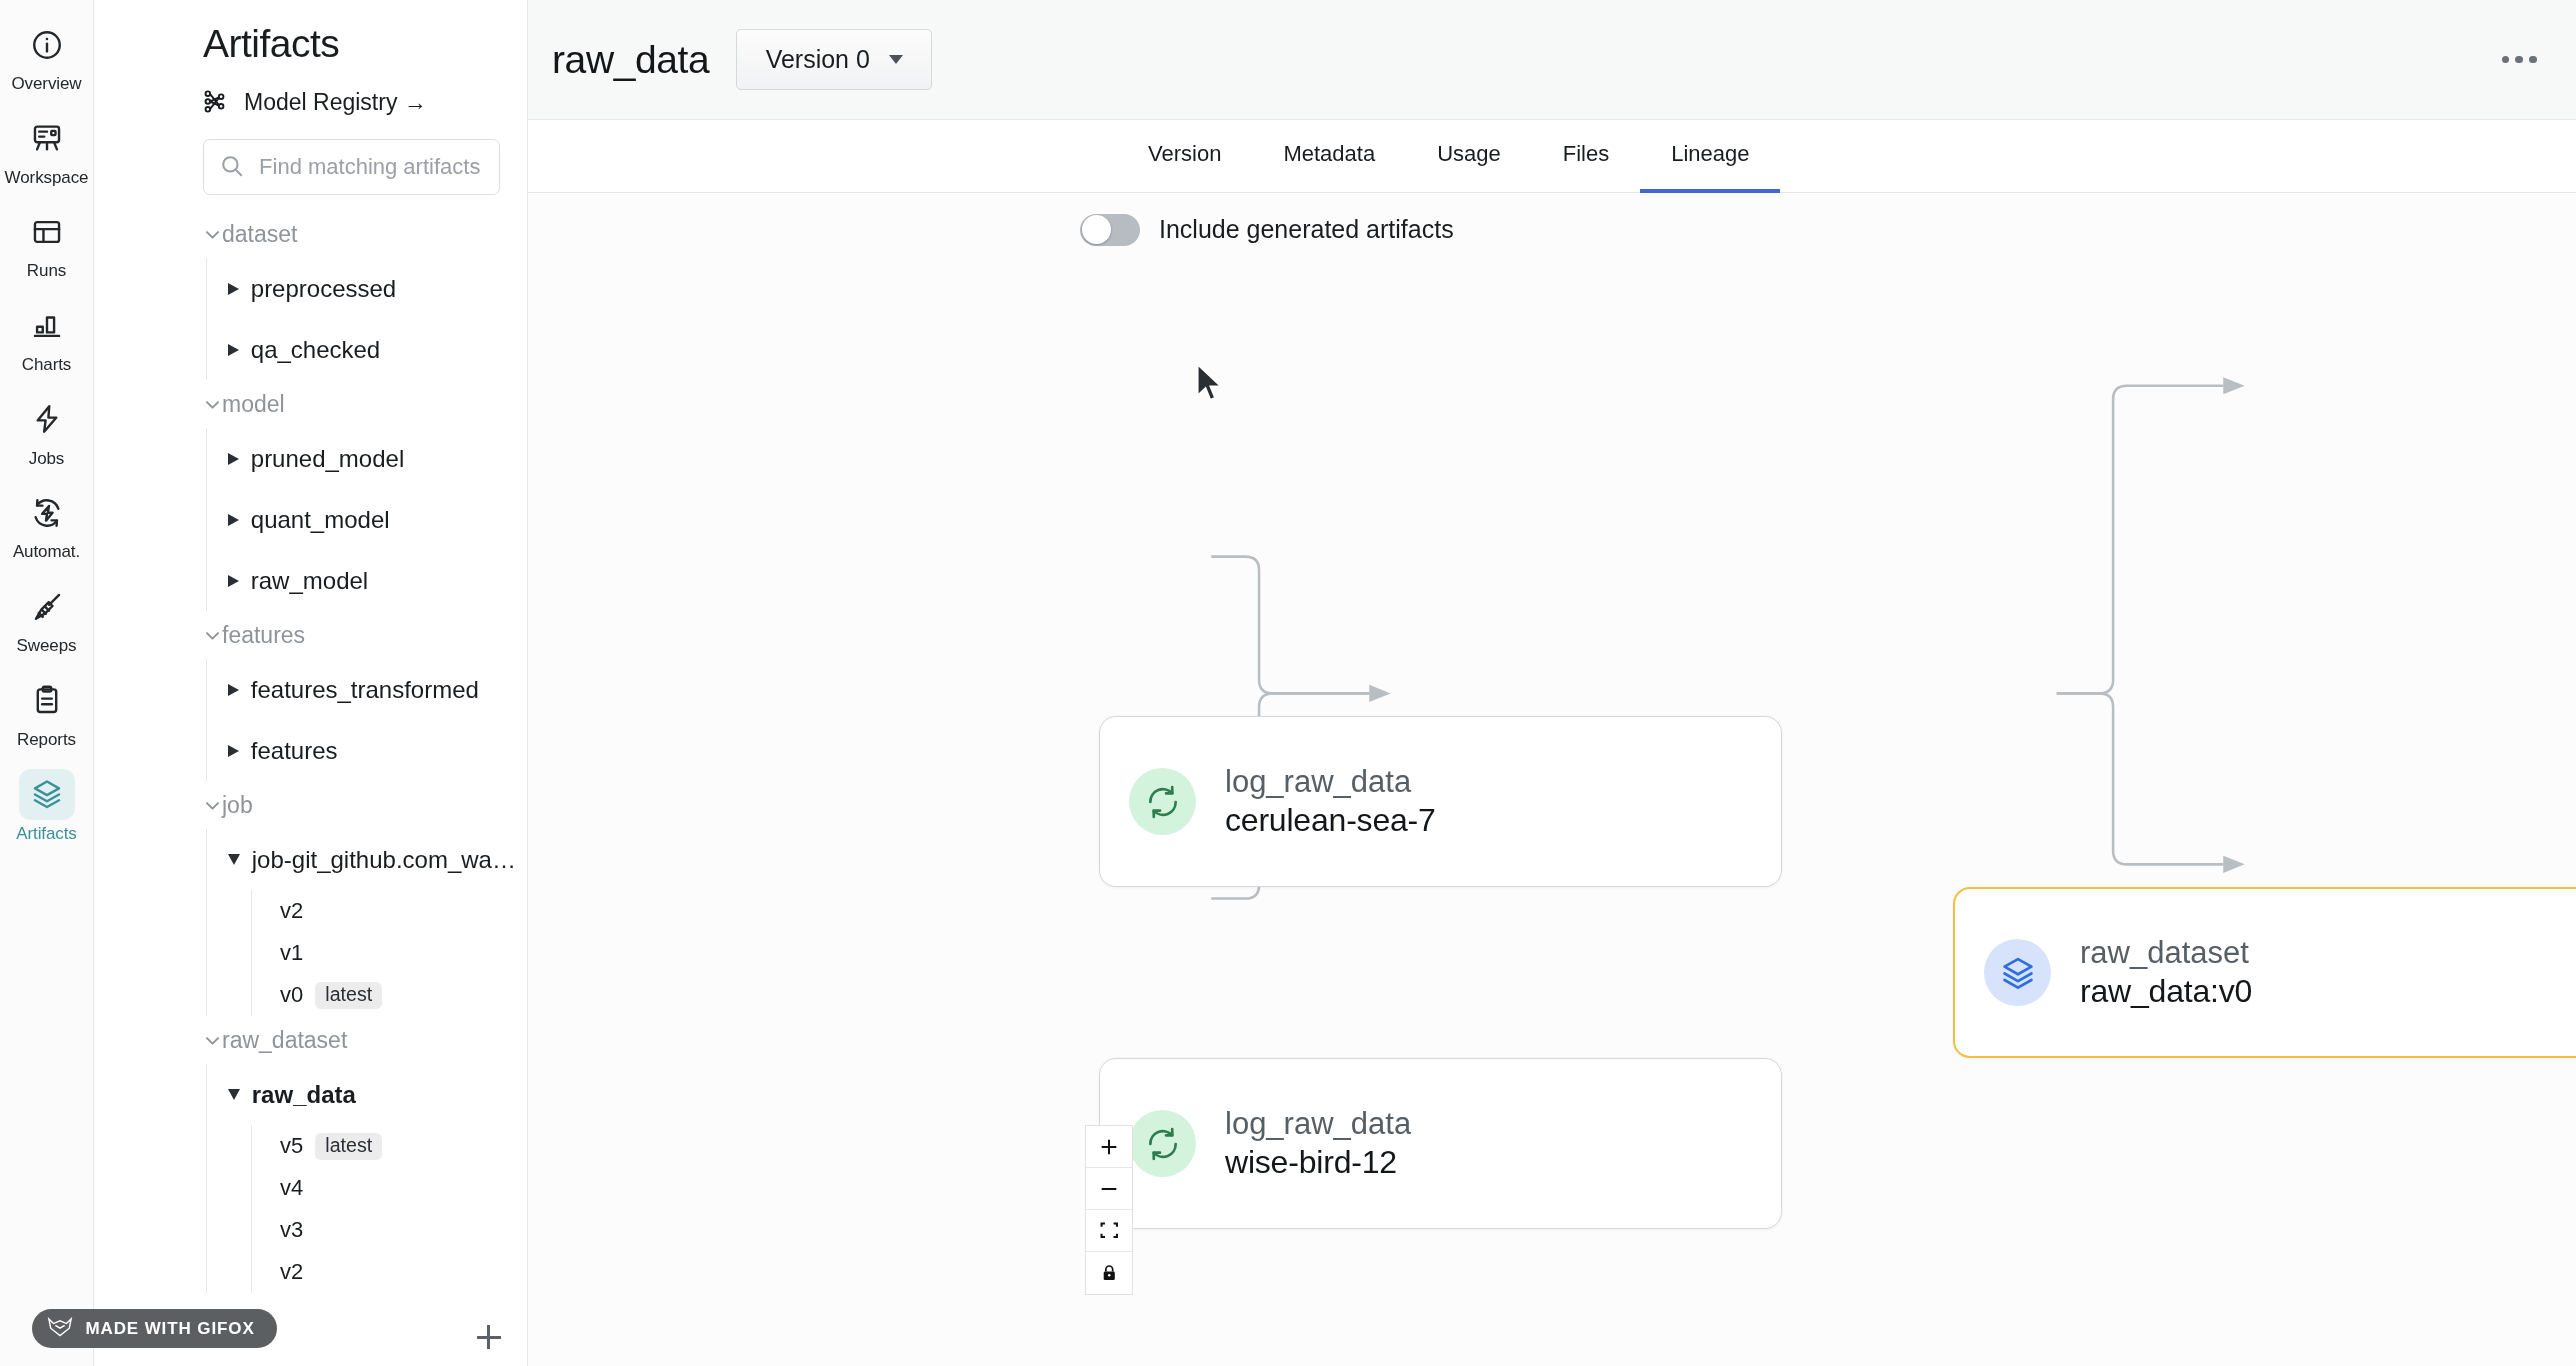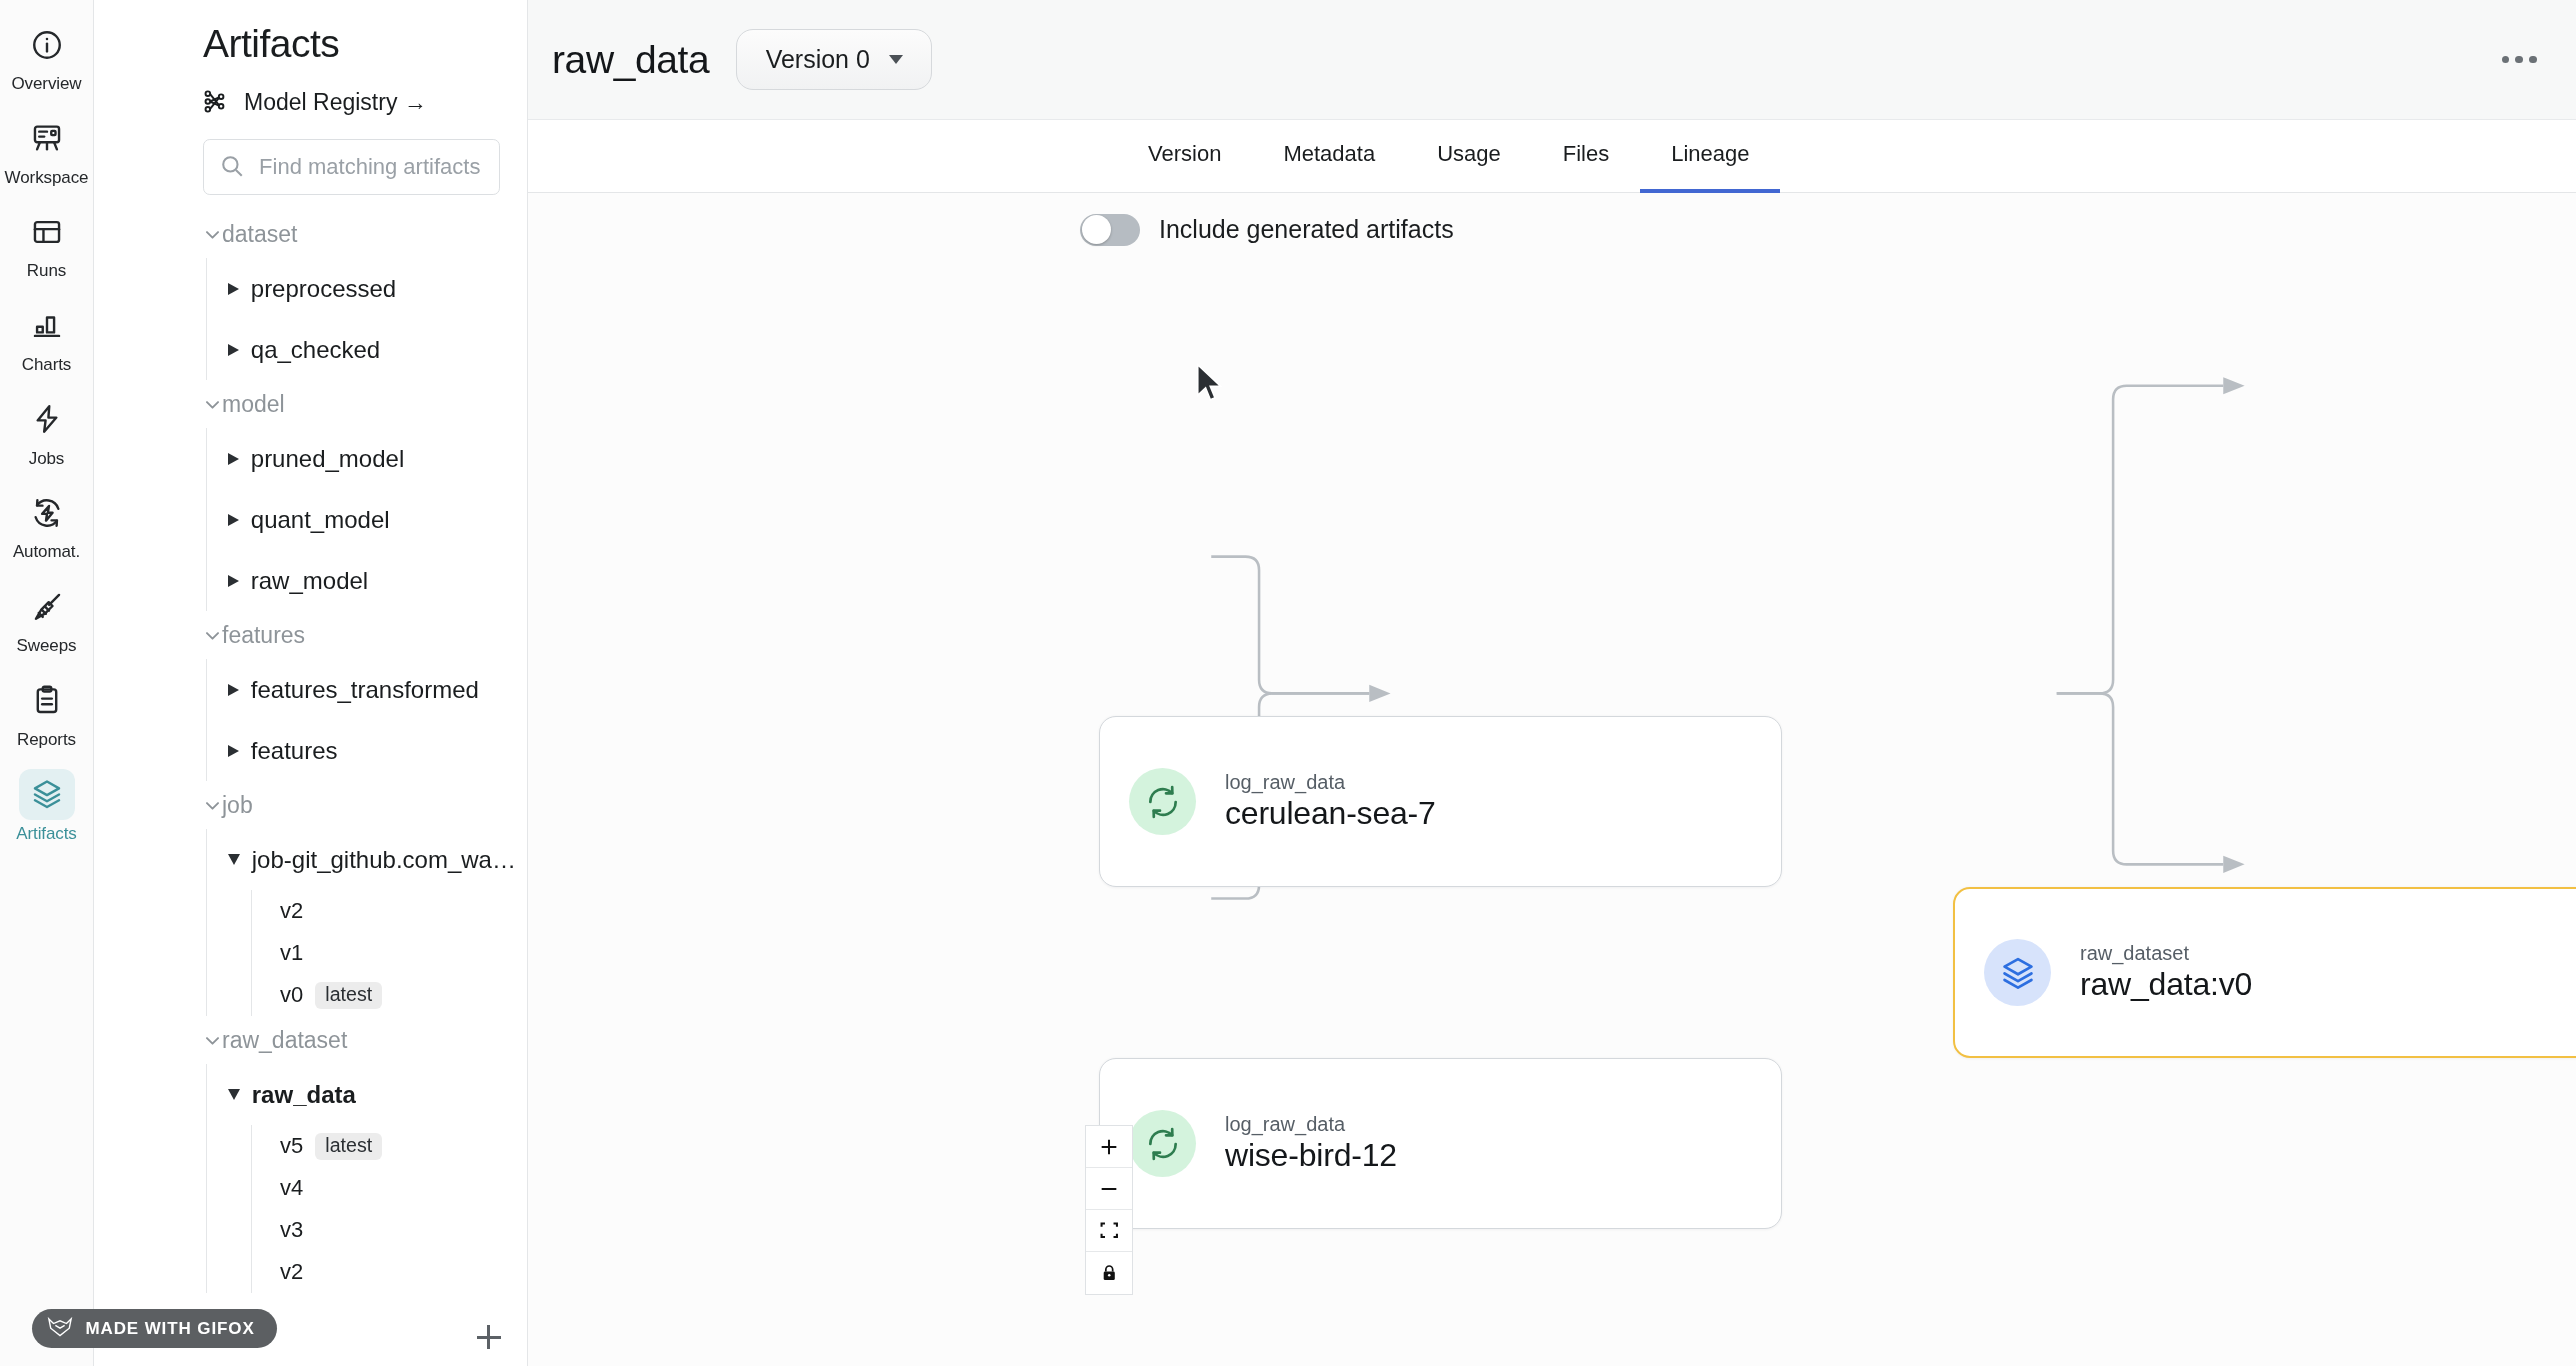--- a/index.html
+++ b/index.html
@@ -105,21 +105,21 @@
   .main { flex: 1; height: 1367px; display: flex; flex-direction: column; position: relative; background: #ffffff; }
   .main-header {
     height: 120px; background: #f7f8f8; border-bottom: 0.9px solid #e8eaec;
     display: flex; align-items: center; padding: 0 38px 0 24px;
     position: relative;
   }
   .main-title { font-size: 39px; color: #14171a; letter-spacing: -0.4px; font-weight: 400; }
   .version-select {
     margin-left: 27px; height: 61px; min-width: 196px;
     background: linear-gradient(#fcfcfc,#f1f2f3);
-    border: 0.9px solid #d6d9dc; border-radius: 17px;
+    border: 0.9px solid #d6d9dc; border-radius: 5px;
     display: flex; align-items: center; justify-content: center; gap: 19px;
     padding: 0 22px; cursor: pointer;
   }
   .version-select-label { font-size: 25px; color: #1a1d1f; }
   .tri-down { width:0;height:0;border-top: 9.4px solid #4b5156;border-left: 7.7px solid transparent;border-right: 7.7px solid transparent; }
   .more-btn {
     position: absolute; right: 29px; top: 50%; transform: translateY(-50%);
     display:flex; gap:6px; cursor:pointer; padding: 10.2px;
   }
   .more-btn i { width: 7.7px; height: 7.7px; border-radius: 50%; background: #6b7176; display:block; }
@@ -159,21 +159,21 @@
   }
   .node.highlight { border: 2.6px solid #f2c043; }
   .node-ico {
     width: 67px; height: 67px; border-radius: 50%;
     display: flex; align-items: center; justify-content: center;
     flex: 0 0 67px; margin-right: 29px;
   }
   .ico-run { background: #d4f3dd; }
   .ico-dataset { background: #d7e3fb; }
   .node-text { display: flex; flex-direction: column; gap: 1.7px; overflow: hidden; }
-  .node-sub { font-size: 20px; color: #565e66; white-space: nowrap; }
+  .node-sub { font-size: 31px; color: #565e66; white-space: nowrap; }
   .node-main { font-size: 32px; color: #14171a; white-space: nowrap; letter-spacing: -0.2px; }
 
   .zoom-ctl {
     position: absolute; left: 557px; bottom: 72px;
     width: 48px; background: #fff; border: 0.9px solid #dfe2e5;
     display: flex; flex-direction: column; z-index: 4;
   }
   .zoom-btn {
     height: 42px; display: flex; align-items: center; justify-content: center;
     border-bottom: 0.9px solid #e6e8ea; cursor: pointer; position: relative;

